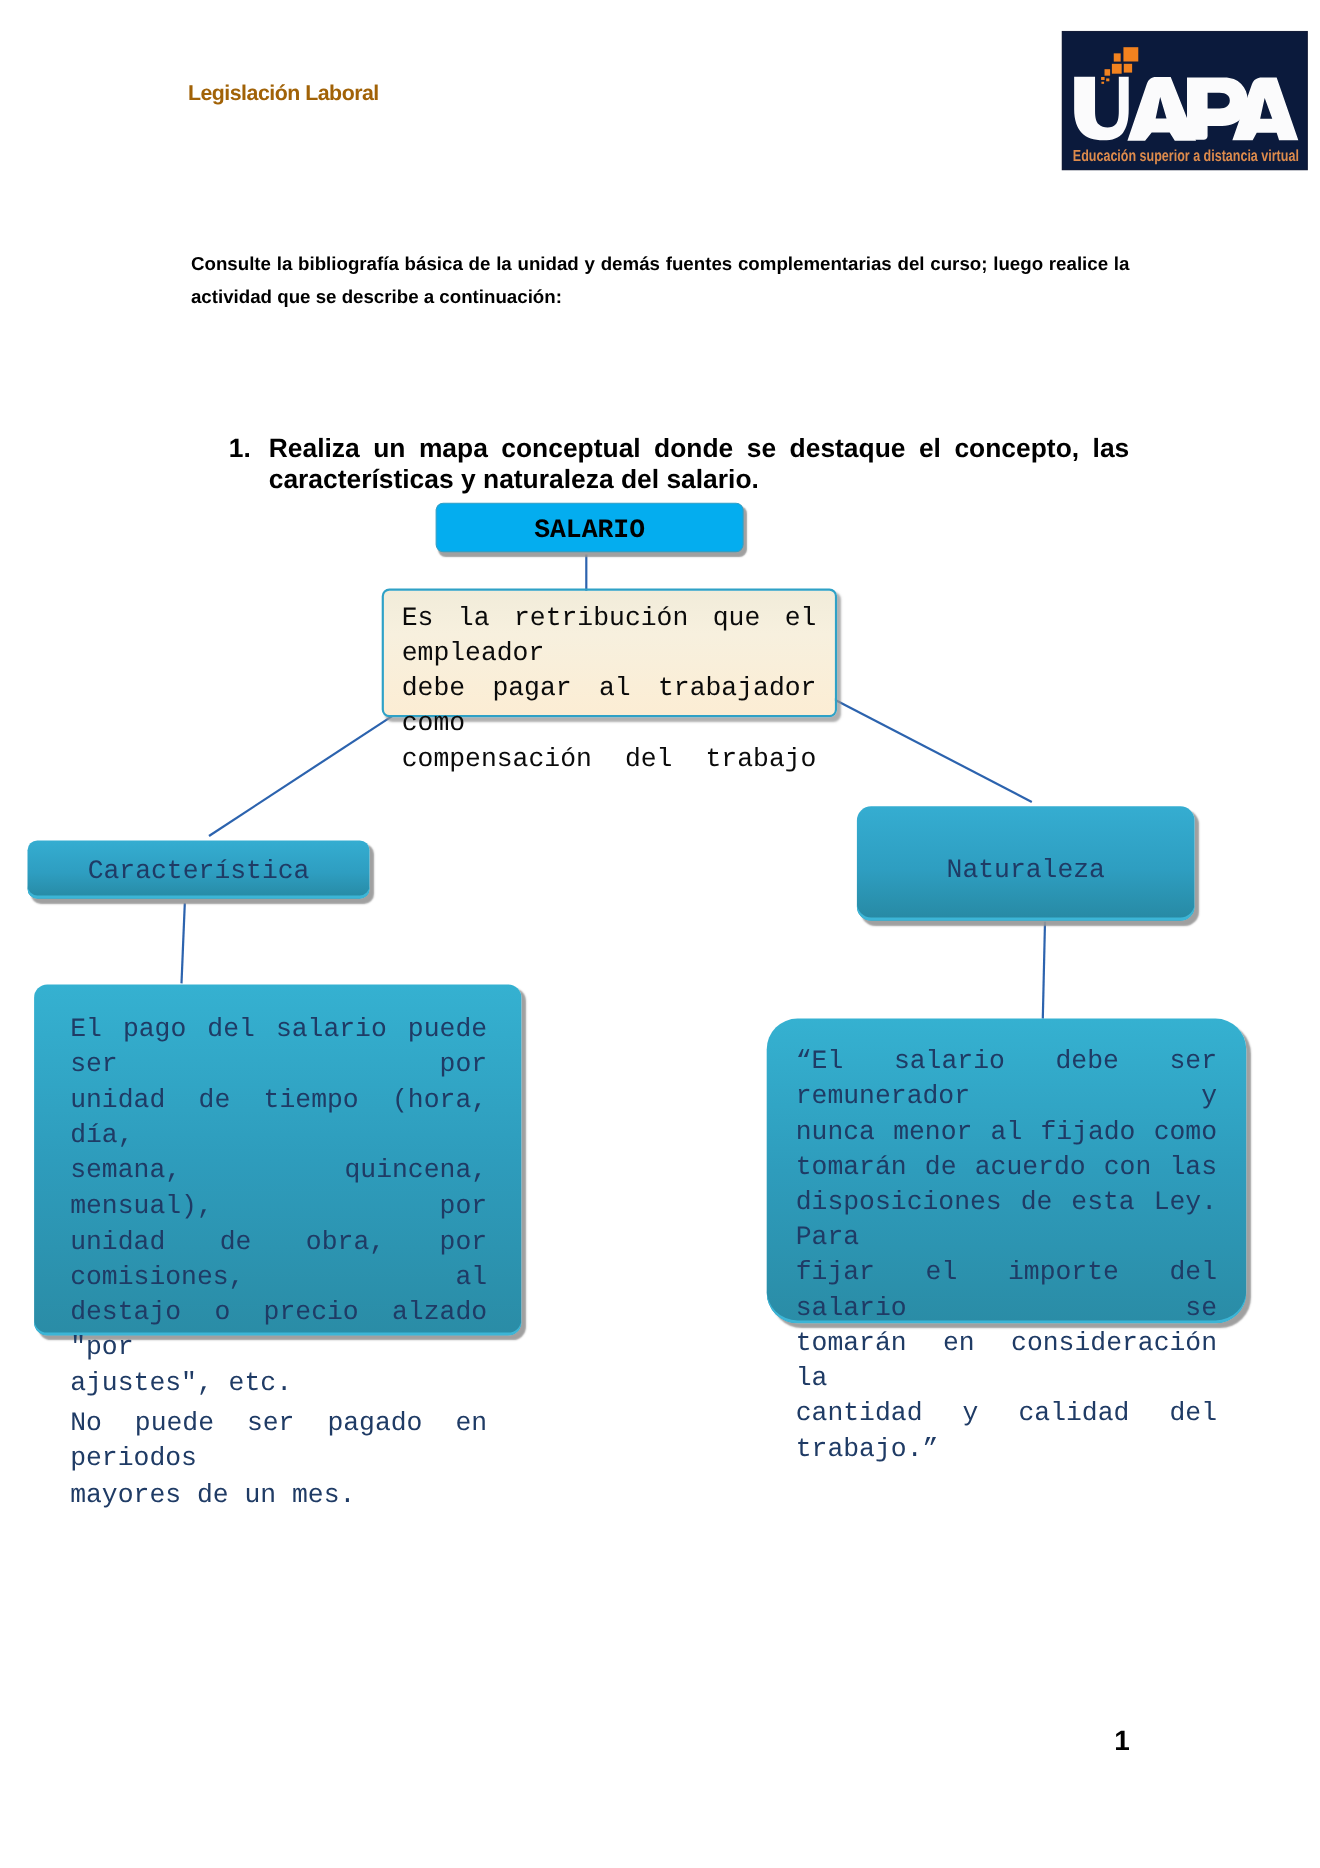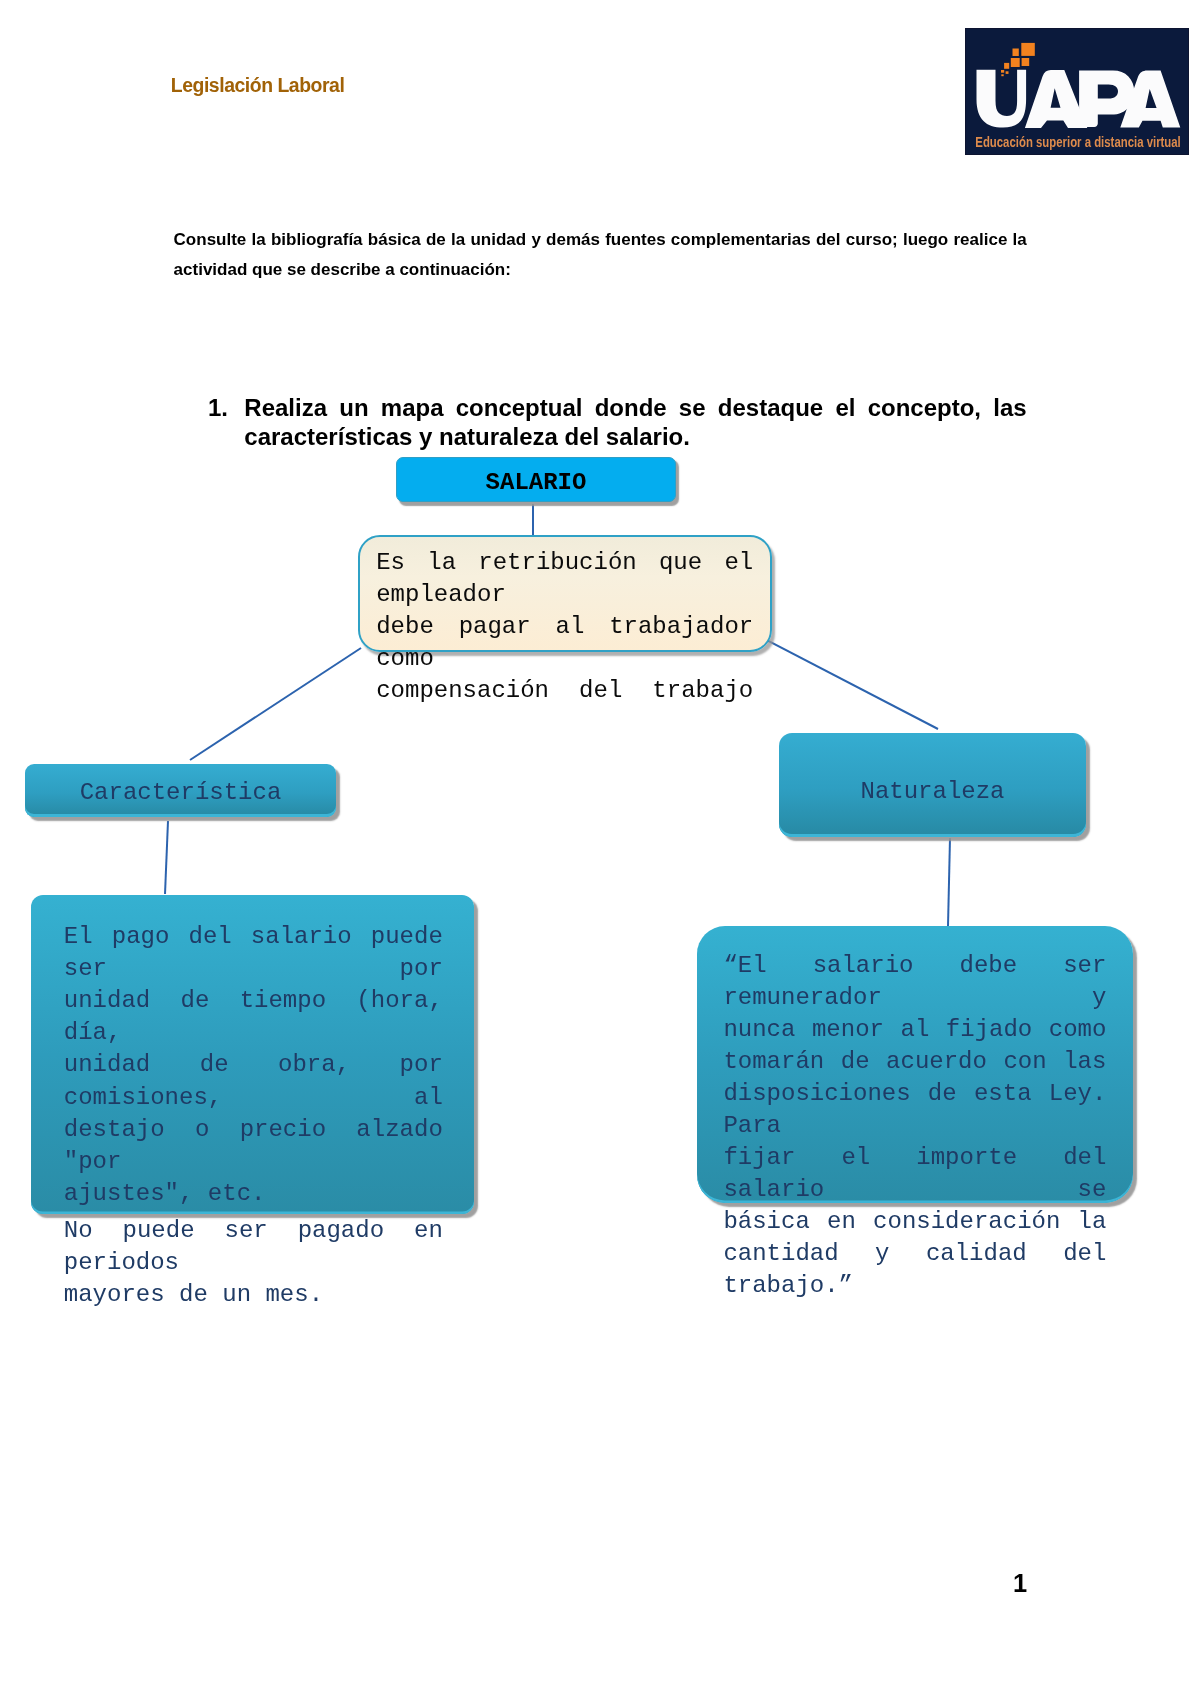--- a/index.html
+++ b/index.html
@@ -58,24 +58,24 @@
     box-shadow: 3px 3.5px 1.2px rgba(150,150,150,0.9);
   }
   #node-salario .node-label {
     left:0; top:3.5px; width:100%; height:100%;
     display:flex; align-items:center; justify-content:center;
     font-size:24px; font-weight:bold; color:#000; line-height:28px;
   }
 
   
   #node-definicion {
-    left:358px; top:535px; width:414px; height:117px;
+    left:347px; top:535px; width:414px; height:117px;
     background:linear-gradient(180deg,#F1ECDA 0%,#F7F0DE 35%,#FCEDD4 100%);
     border:2.4px solid #2FA1C6;
-    border-radius:22px;
+    border-radius:7px;
     box-shadow: 3px 4px 2px rgba(150,150,150,0.75);
   }
   #node-definicion .node-label {
     left:16.2px; top:10.2px; width:377px;
     font-size:24px; color:#0b0b0b; line-height:31.9px;
   }
   .jline { text-align:justify; text-align-last:justify; }
   .jline.last { text-align-last:left; }
 
   
@@ -201,39 +201,40 @@
 
     <div class="node" id="node-naturaleza">
       <div class="node-label">Naturaleza</div>
     </div>
 
     <div class="node" id="node-caracteristica-detalle">
       <div class="node-label">
         <div class="para">
             <div class="jline">El pago del salario puede ser por</div>
             <div class="jline">unidad de tiempo (hora, día,</div>
+            <div class="jline">semana, quincena, mensual), por</div>
             <div class="jline">unidad de obra, por comisiones, al</div>
             <div class="jline">destajo o precio alzado "por</div>
             <div class="jline last">ajustes", etc.</div>
           </div>
         <div class="para">
             <div class="jline">No puede ser pagado en periodos</div>
             <div class="jline last">mayores de un mes.</div>
           </div>
       </div>
     </div>
 
     <div class="node" id="node-naturaleza-detalle">
       <div class="node-label">
           <div class="jline">“El salario debe ser remunerador y</div>
           <div class="jline">nunca menor al fijado como</div>
           <div class="jline">tomarán de acuerdo con las</div>
           <div class="jline">disposiciones de esta Ley. Para</div>
           <div class="jline">fijar el importe del salario se</div>
-          <div class="jline">básica en consideración la</div>
+          <div class="jline">tomarán en consideración la</div>
           <div class="jline last">cantidad y calidad del trabajo.”</div>
         </div>
     </div>
 
   </div>
 
   <div id="page-number">1</div>
 
 </div>
 

